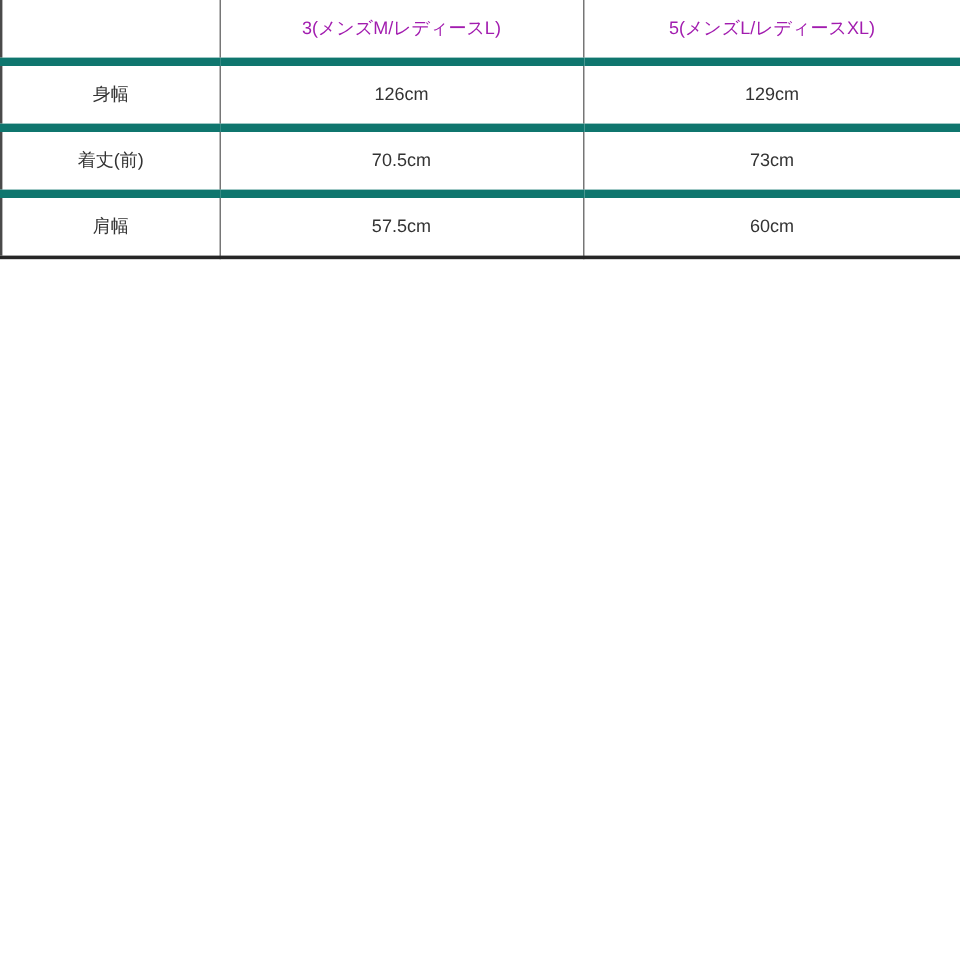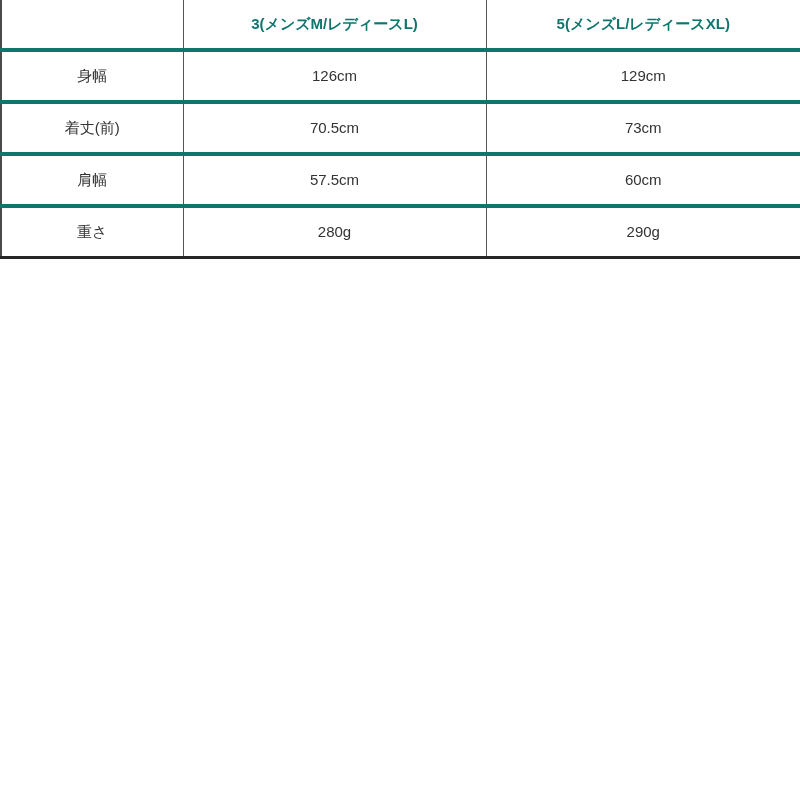--- a/index.html
+++ b/index.html
@@ -22,28 +22,28 @@
   table.size-table col.c2 { width: 303px; }
   table.size-table col.c3 { width: 315px; }
   table.size-table th,
   table.size-table td {
     height: 48px;
     padding: 0 4px;
     text-align: center;
     vertical-align: middle;
     font-size: 15px;
     line-height: 1.2;
-    border-top: 4px solid #0f766e;
+    border-top: 7px solid #0f766e;
     overflow: hidden;
     white-space: nowrap;
   }
   table.size-table thead th {
     border-top: none;
-    font-weight: bold;
-    color: #0f766e;
+    font-weight: normal;
+    color: #a21caf;
   }
   table.size-table th:nth-child(2),
   table.size-table th:nth-child(3),
   table.size-table td:nth-child(2),
   table.size-table td:nth-child(3) {
     border-left: 1px solid #555555;
   }
   table.size-table tbody td {
     font-weight: 400;
     color: #333333;
@@ -74,19 +74,14 @@
       <tr>
         <td>着丈(前)</td>
         <td>70.5cm</td>
         <td>73cm</td>
       </tr>
       <tr>
         <td>肩幅</td>
         <td>57.5cm</td>
         <td>60cm</td>
       </tr>
-      <tr>
-        <td>重さ</td>
-        <td>280g</td>
-        <td>290g</td>
-      </tr>
     </tbody>
 </table>
 
 </body></html>

